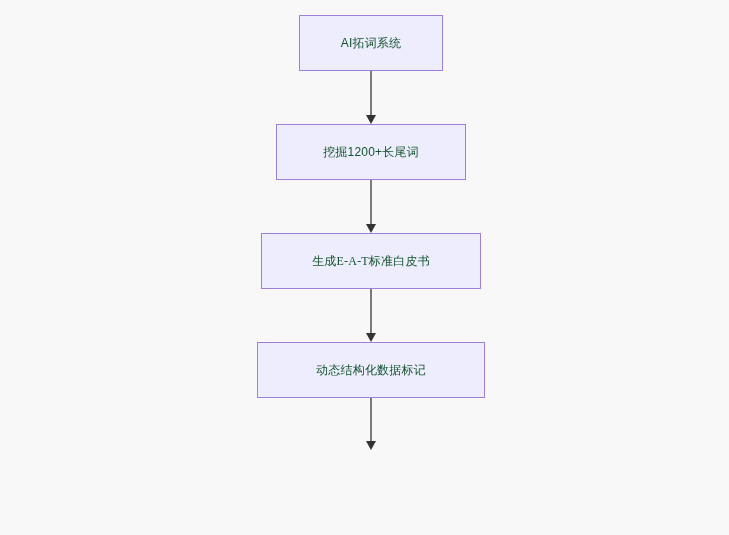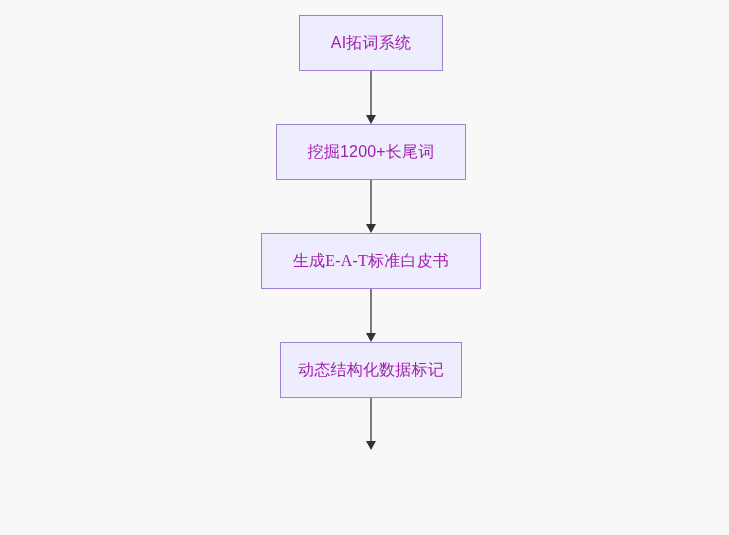--- a/index.html
+++ b/index.html
@@ -24,23 +24,23 @@
     box-sizing: border-box;
     background: #ededfd;
     border: 1.5px solid #9f7fd8;
     display: flex;
     align-items: center;
     justify-content: center;
     height: 56px;
     transform: translateX(-50%);
   }
   .node-label {
-    font-size: 16px;
+    font-size: 12px;
     line-height: 1;
-    color: #a21caf;
+    color: #14532d;
     letter-spacing: 0.2px;
     white-space: nowrap;
     font-weight: 400;
   }
   .connector {
     position: absolute;
     transform: translateX(-50%);
     width: 14px;
   }
   .connector-line {
@@ -87,17 +87,17 @@
 
   <div class="node" style="left: 371px; top: 15px; width: 144px;">
     <span class="node-label">AI拓词系统</span>
   </div>
   <div class="node" style="left: 371px; top: 124px; width: 190px;">
     <span class="node-label">挖掘1200+长尾词</span>
   </div>
   <div class="node" style="left: 371px; top: 233px; width: 220px; font-family: Liberation Serif, serif;">
     <span class="node-label">生成E-A-T标准白皮书</span>
   </div>
-  <div class="node" style="left: 371px; top: 342px; width: 182px;">
+  <div class="node" style="left: 371px; top: 342px; width: 228px;">
     <span class="node-label">动态结构化数据标记</span>
   </div>
 
 </div>
 
 </body></html>

